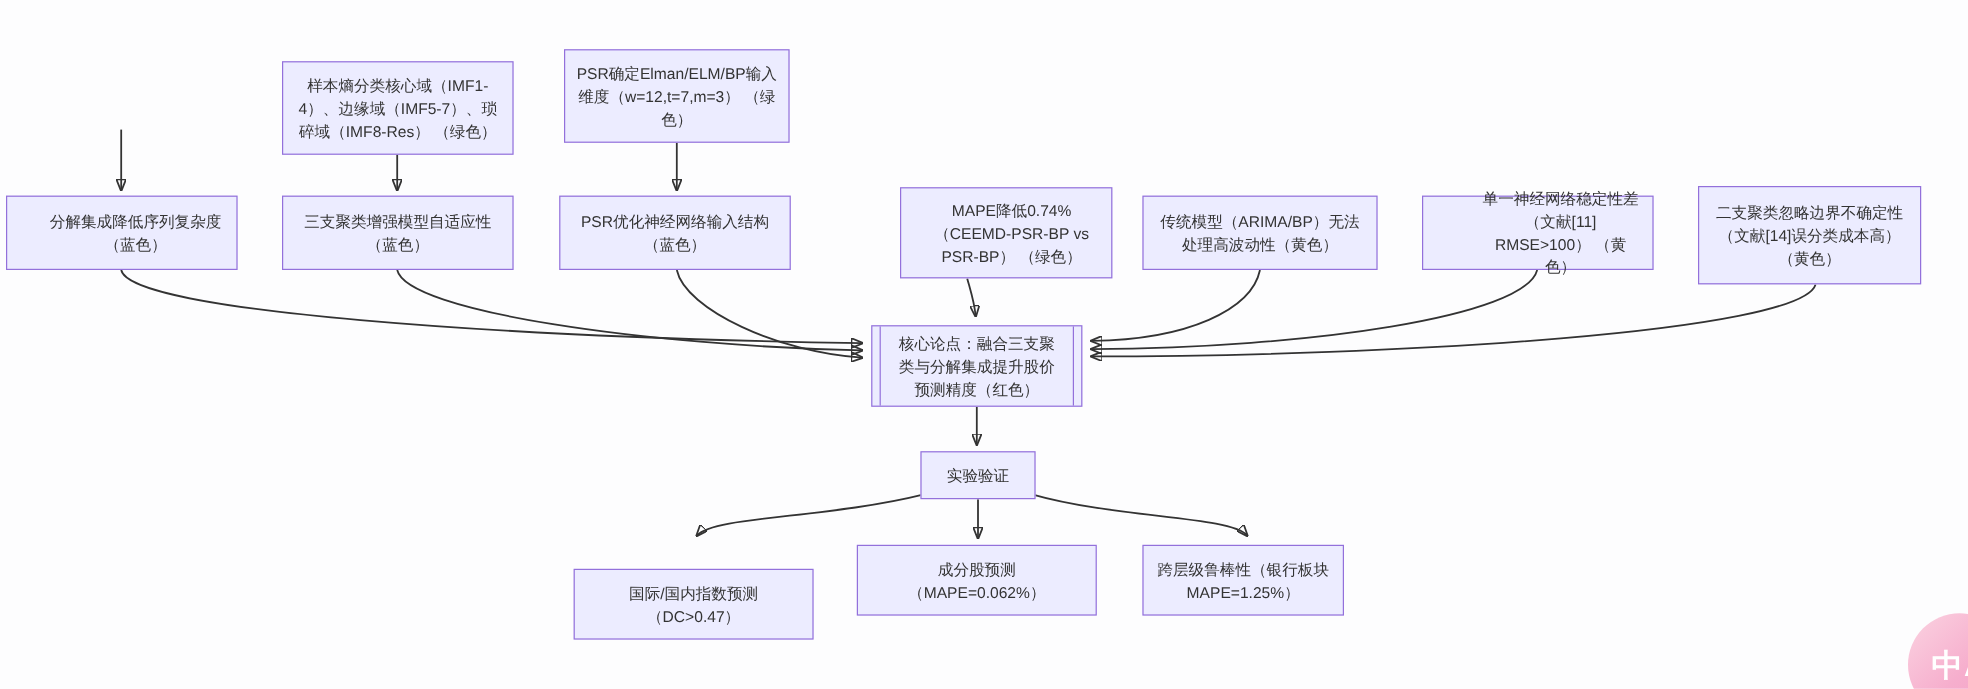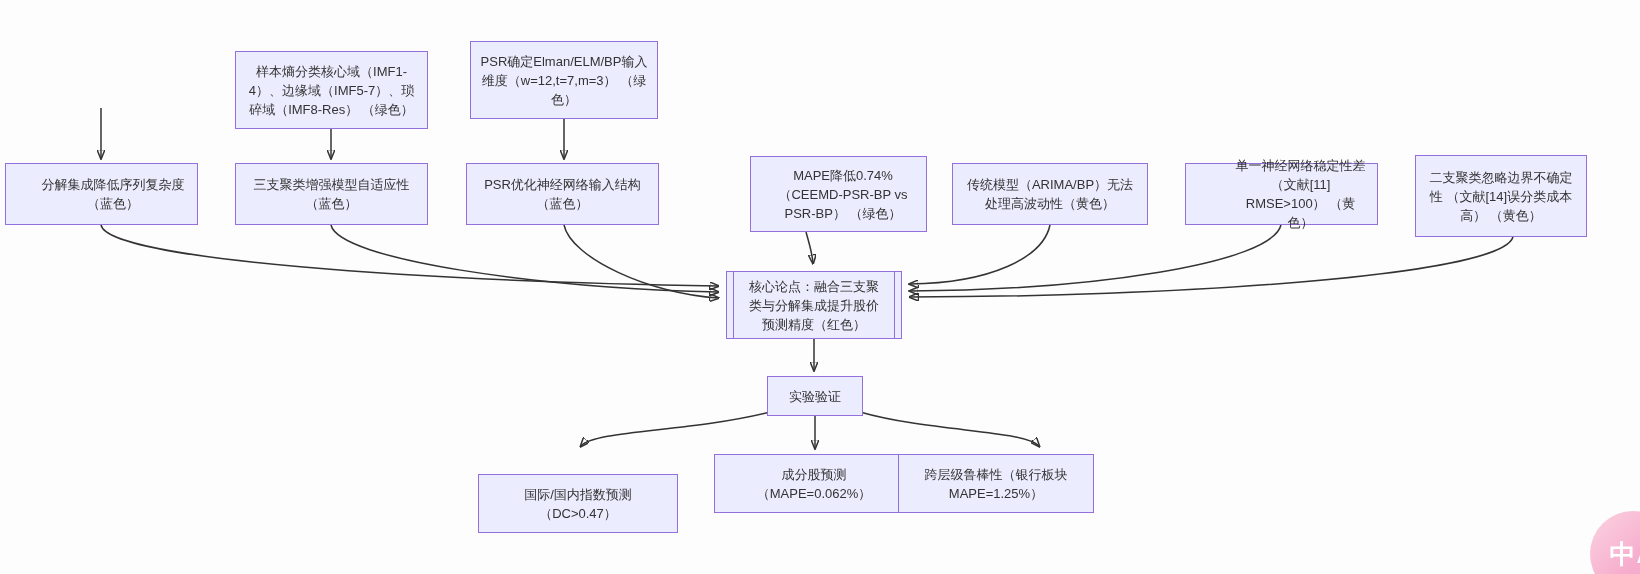--- a/index.html
+++ b/index.html
@@ -83,31 +83,31 @@
   <div class="node" style="left:235px;top:163px;width:193px;height:62px;">三支聚类增强模型自适应性 （蓝色）</div>
 
   <div class="node" style="left:466px;top:163px;width:193px;height:62px;">PSR优化神经网络输入结构 （蓝色）</div>
 
   <div class="node" style="left:750px;top:156px;width:177px;height:76px;padding-left:18px;">MAPE降低0.74%（CEEMD-PSR-BP vs PSR-BP） （绿色）</div>
 
   <div class="node" style="left:952px;top:163px;width:196px;height:62px;">传统模型（ARIMA/BP）无法处理高波动性（黄色）</div>
 
   <div class="node" style="left:1185px;top:163px;width:193px;height:62px;padding-left:47px;">单一神经网络稳定性差（文献[11] RMSE&gt;100） （黄色）</div>
 
-  <div class="node" style="left:1415px;top:155px;width:172px;height:82px;">二支聚类忽略边界不确定性 （文献[14]误分类成本高） （黄色）</div>
+  <div class="node" style="left:1415px;top:155px;width:186px;height:82px;">二支聚类忽略边界不确定性 （文献[14]误分类成本高） （黄色）</div>
 
   <div class="node subroutine" style="left:726px;top:271px;width:176px;height:68px;">
     <span>核心论点：融合三支聚类与分解集成提升股价预测精度（红色）</span>
   </div>
 
   <div class="node" style="left:767px;top:376px;width:96px;height:40px;">实验验证</div>
 
   <div class="node" style="left:478px;top:474px;width:200px;height:59px;">国际/国内指数预测 （DC&gt;0.47）</div>
 
   <div class="node" style="left:714px;top:454px;width:200px;height:59px;">成分股预测 （MAPE=0.062%）</div>
 
-  <div class="node" style="left:898px;top:454px;width:196px;height:59px;">跨层级鲁棒性（银行板块 MAPE=1.25%）</div>
+  <div class="node" style="left:952px;top:454px;width:168px;height:59px;">跨层级鲁棒性（银行板块 MAPE=1.25%）</div>
 
   <div class="translate-btn">
     <span>中A</span>
   </div>
 
 </div>
 
 </body></html>

